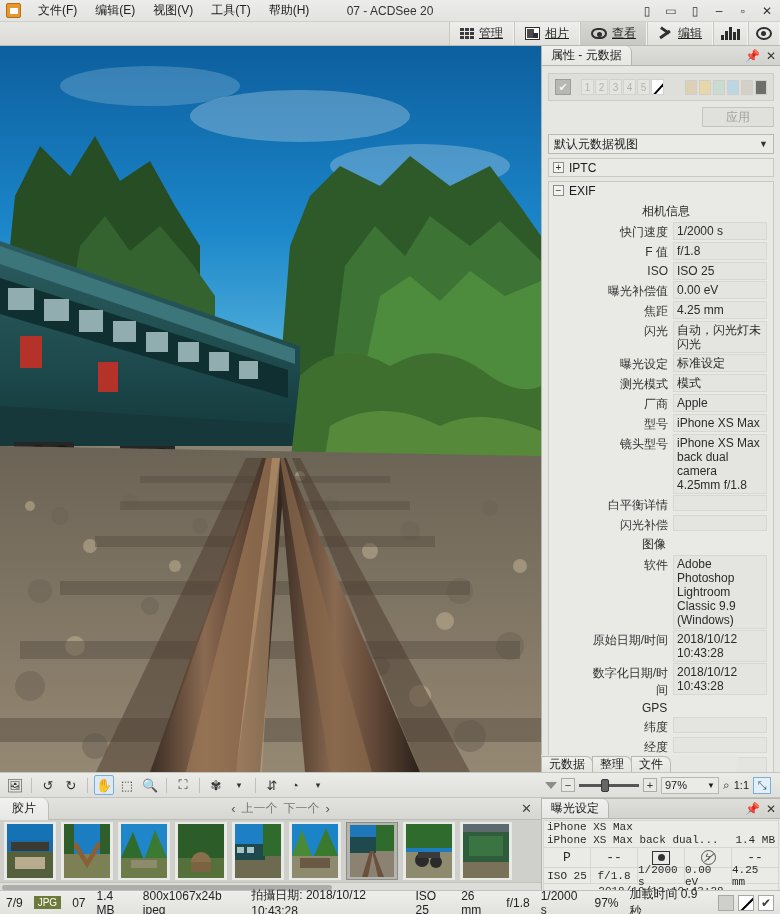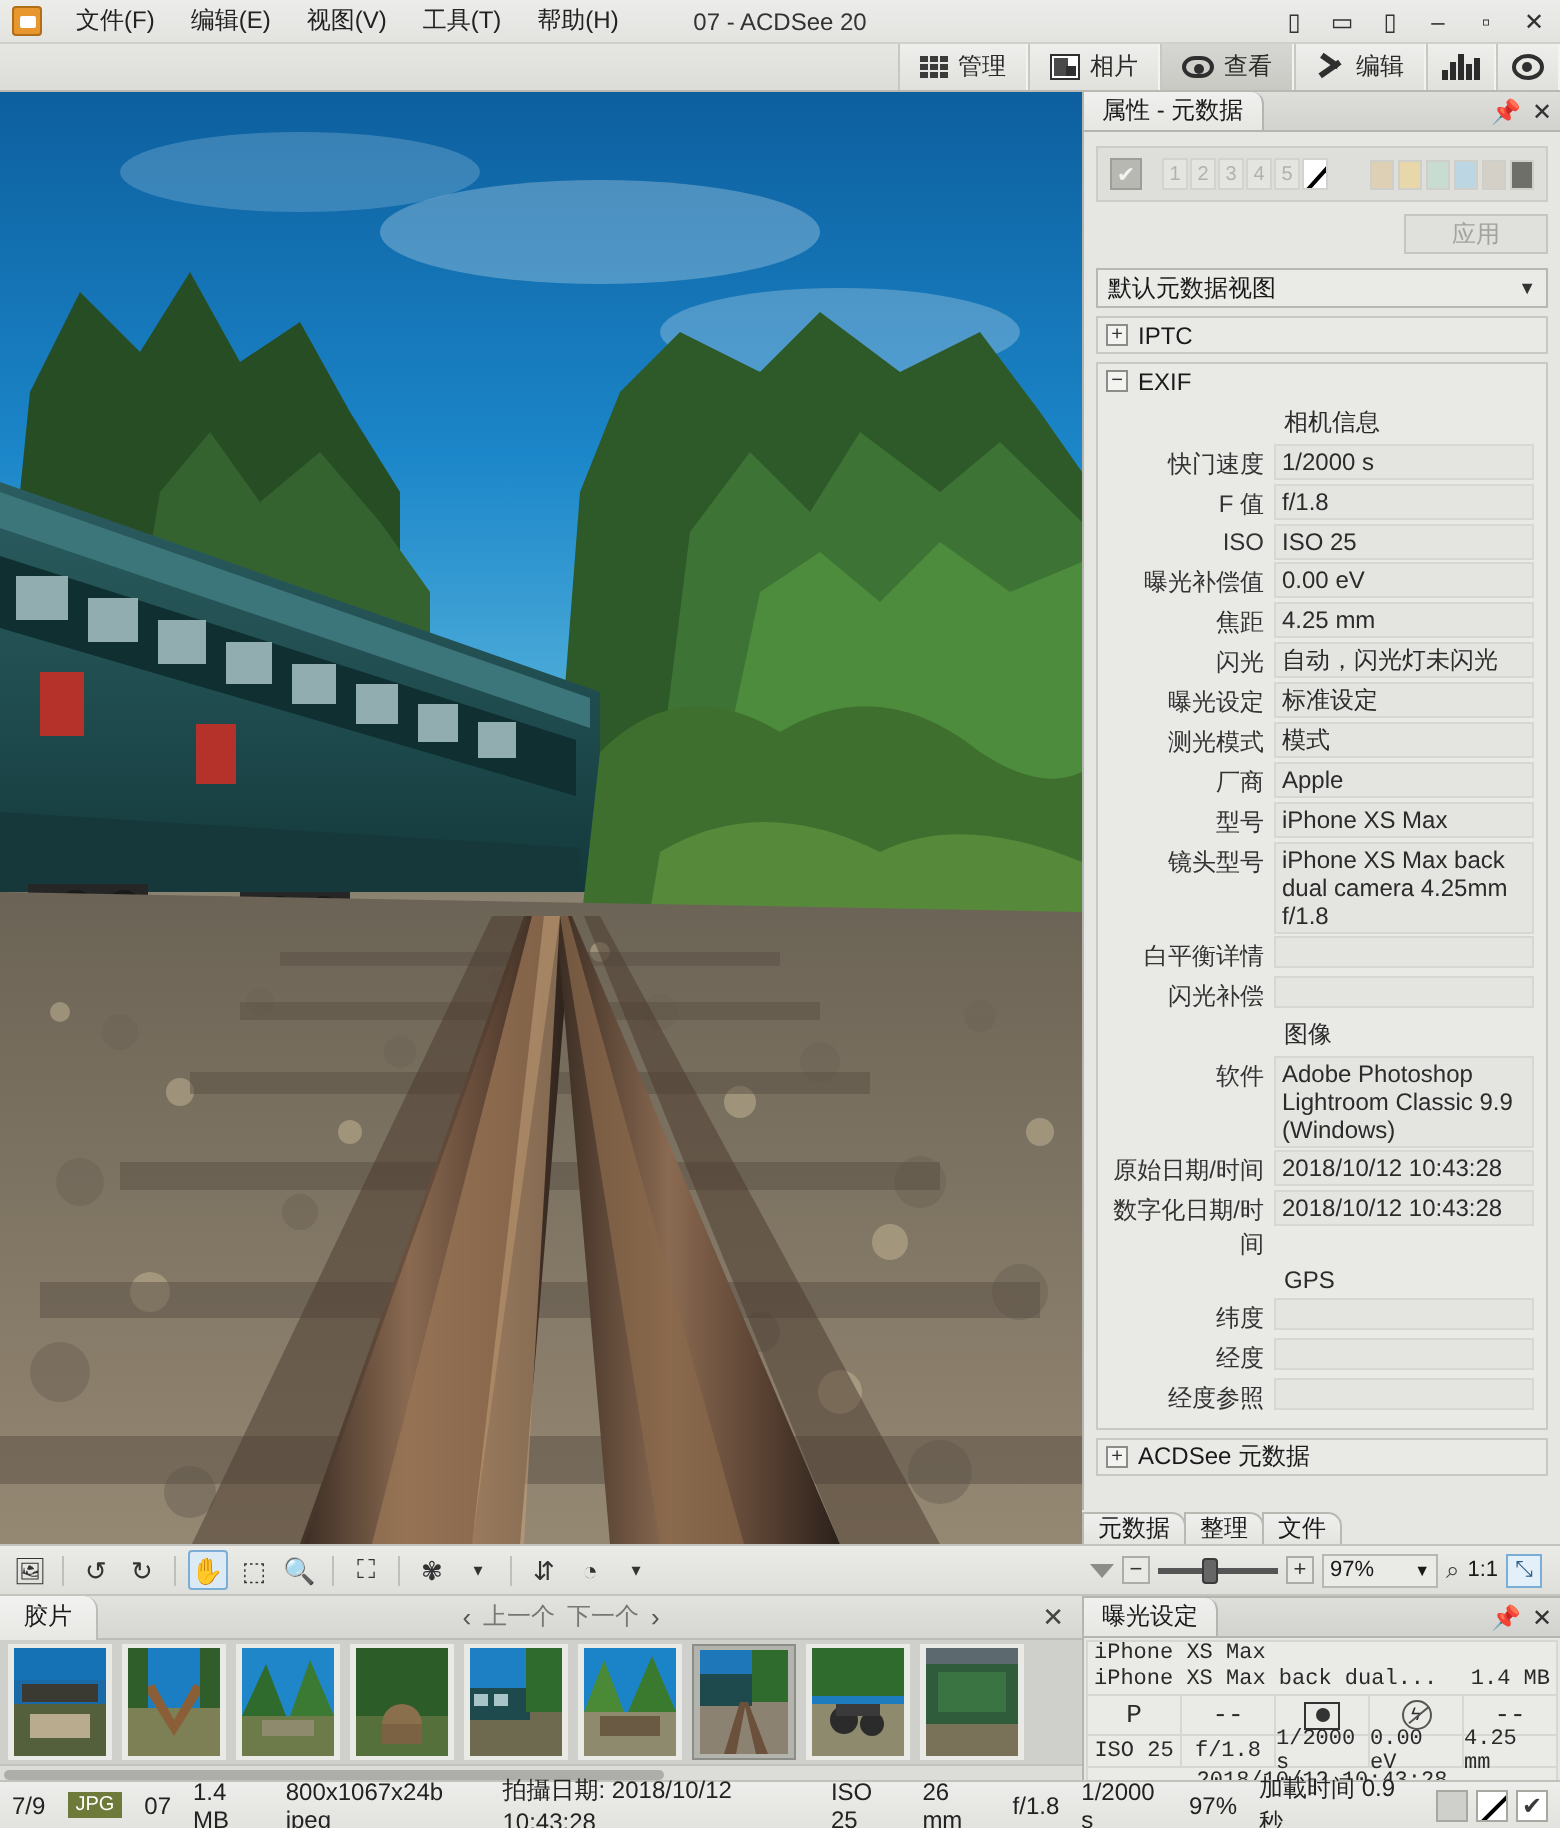--- a/index.html
+++ b/index.html
@@ -33,21 +33,21 @@
   }
   .wincontrols { position:absolute; right:6px; top:0; height:22px;
     display:flex; align-items:center; gap:10px; }
   .wc { font-size:12px; color:#333; width:14px; text-align:center; cursor:default;}
 
   
   .modebar {
     position:absolute; left:0; top:22px; width:780px; height:24px;
     background:linear-gradient(#e6e6e3,#dcdcd8);
     border-bottom:1px solid #b9b9b4;
-    display:flex; justify-content:flex-end; align-items:stretch;
+    display:flex; justify-content:flex-end; align-items:stretch;text-decoration:underline;
   }
   .modebtn {
     display:flex; align-items:center; gap:5px; padding:0 10px;
     border-left:1px solid #c8c8c3; border-right:1px solid #f3f3f1;
     font-size:12px; color:#2a2a2a; cursor:default;
     background:linear-gradient(#eeeeec,#e0e0dc);
   }
   .modebtn.active { background:linear-gradient(#d6d6d2,#c9c9c4); }
   .modebtn.icononly{ padding:0 7px; }
   .gridicon { display:grid; grid-template-columns:repeat(3,4px);
@@ -146,21 +146,21 @@
   .viewsel .cv{margin-left:auto;font-size:9px;color:#333;}
 
   .sect{ margin:4px 6px 0 6px; border:1px solid #c9c9c4; background:#e9e9e6;}
   .secthead{ height:17px; display:flex;align-items:center; gap:5px; padding-left:4px;
      background:#e9e9e6; font-size:12px;}
   .pm{ width:11px;height:11px;border:1px solid #8d8d88;background:#f3f3f1;
     display:flex;align-items:center;justify-content:center;font-size:10px;line-height:9px;color:#333;}
   .sectbody{ padding:2px 6px 5px 0px;}
   .grow{ display:flex; align-items:flex-start; margin-bottom:1px;}
   .glab{ width:88px; text-align:right; padding-right:5px; font-size:12px;
-     color:#333; padding-top:2px; flex:none;}
+     color:#333; padding-top:2px; flex:none;margin-left:36px;}
   .gval{ flex:1; min-height:16px; background:#e4e4e1; border:1px solid #d7d7d3;
      font-size:12px; color:#2b2b2b; padding:1px 3px; line-height:14px;}
   .ghdr{ padding-left:93px; font-size:12px; color:#2b2b2b; margin:2px 0 2px 0;}
 
   
   .btabs{ position:absolute; left:541px; top:755px; width:196px; height:17px;
      display:flex; align-items:flex-end; background:#e6e6e3;}
   .btab{ height:16px; padding:0 7px; font-size:12px; display:flex;align-items:center;
      background:linear-gradient(#efefed,#e4e4e1); border:1px solid #b9b9b4;
      border-bottom:none; border-top-right-radius:7px; margin-right:-1px;}

